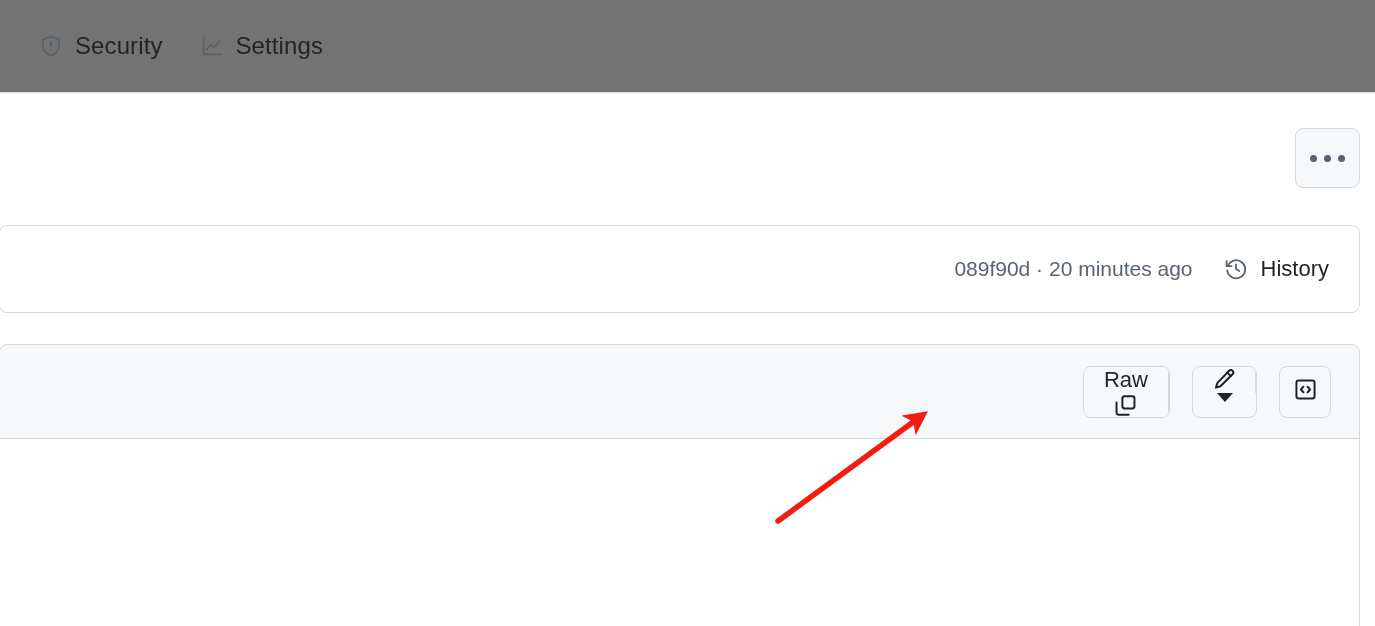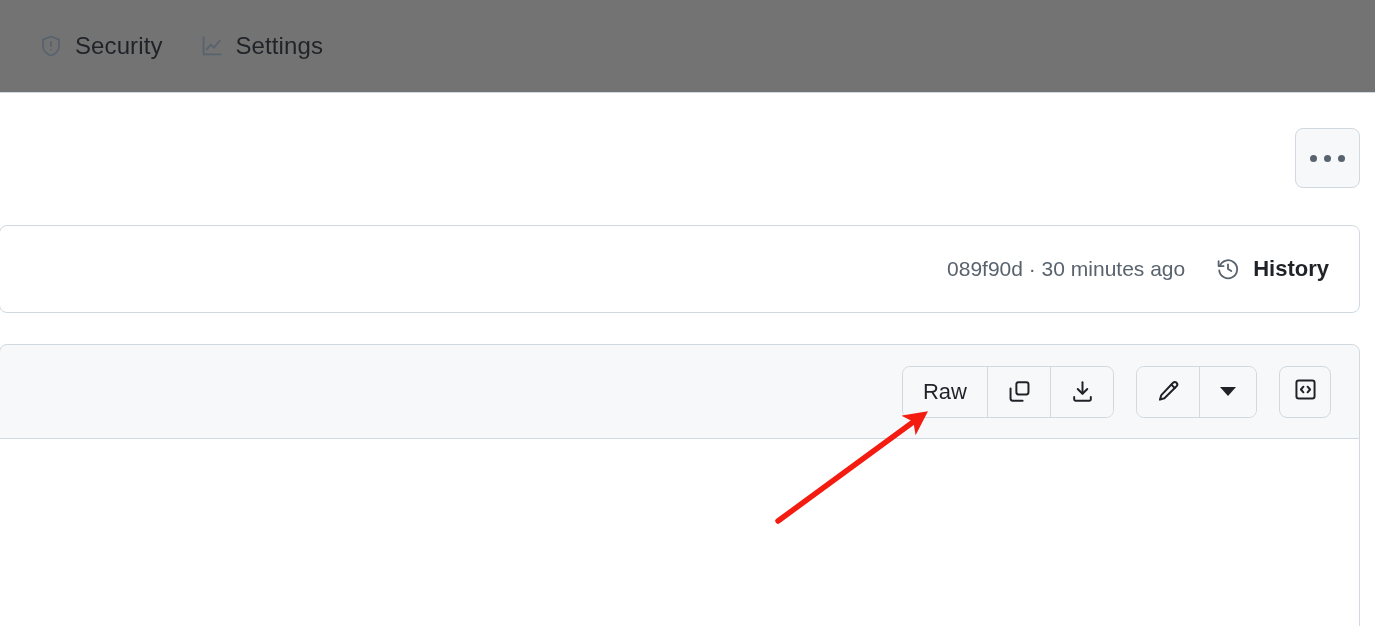--- a/index.html
+++ b/index.html
@@ -180,21 +180,21 @@
     align-items: center;
     justify-content: center;
     width: 26px;
     height: 26px;
     color: #59636e;
     flex: none;
   }
 
   .history-link .history-label {
     font-size: 22px;
-    font-weight: bold;
+    font-weight: normal;
     color: #1f2328;
   }
 
   
   .file-toolbar {
     position: absolute;
     left: -1px;
     top: 344px;
     width: 1361px;
     height: 95px;
@@ -209,20 +209,21 @@
   }
 
   .btn-group {
     display: flex;
     align-items: stretch;
     height: 52px;
     border: 1px solid #d1d9e0;
     border-radius: 8px;
     background: #f6f8fa;
     overflow: hidden;
+    flex-direction: column;
   }
 
   .btn-group > .seg {
     display: flex;
     align-items: center;
     justify-content: center;
     padding: 0 18px;
     border-right: 1px solid #d1d9e0;
     color: #1f2328;
     cursor: pointer;
@@ -321,21 +322,21 @@
 
 
   <div class="kebab-btn">
     <span class="dot"></span>
     <span class="dot"></span>
     <span class="dot"></span>
   </div>
 
   <div class="commit-box">
 
-    <span class="commit-meta">089f90d · 30 minutes ago</span>
+    <span class="commit-meta">089f90d · 20 minutes ago</span>
 
     <div class="history-link">
       <span class="history-icon">
         <svg width="24" height="24" viewBox="0 0 24 24" fill="none" stroke="currentColor" stroke-width="1.8" stroke-linecap="round" stroke-linejoin="round">
           <path d="M3.7 9.1A9 9 0 1 1 3.2 13.4"></path>
           <path d="M2.6 4.1v5h5"></path>
           <path d="M12 7.3V12l3.3 2.1"></path>
         </svg>
       </span>
       <span class="history-label">History</span>

